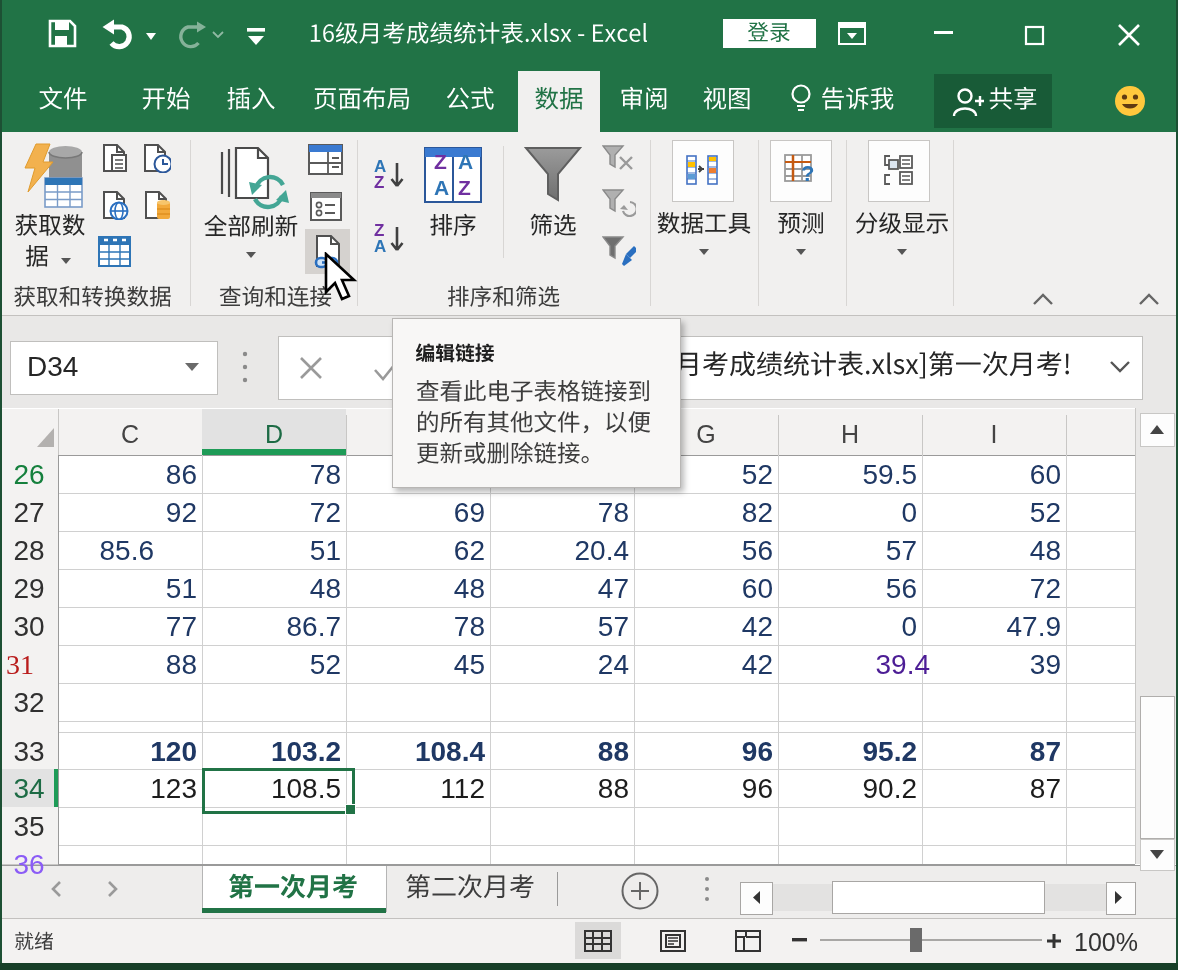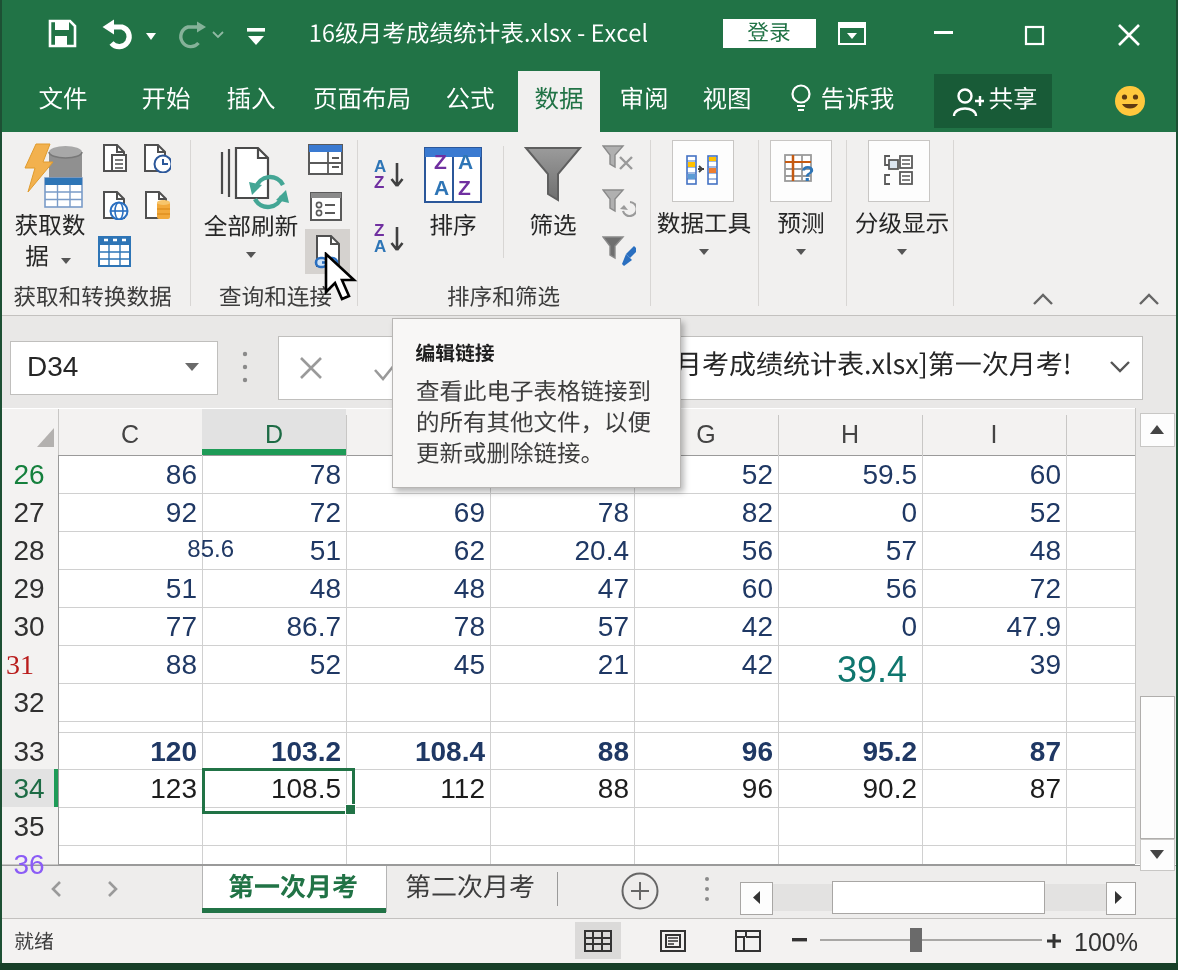--- a/index.html
+++ b/index.html
@@ -439,21 +439,21 @@
 <div style="position:absolute;right:405px;top:459px;font-family:'Liberation Sans',sans-serif;font-size:28px;font-weight:400;color:#1f3864;white-space:nowrap;letter-spacing:0;z-index:4">52</div>
 <div style="position:absolute;right:261px;top:459px;font-family:'Liberation Sans',sans-serif;font-size:28px;font-weight:400;color:#1f3864;white-space:nowrap;letter-spacing:0;z-index:4">59.5</div>
 <div style="position:absolute;right:117px;top:459px;font-family:'Liberation Sans',sans-serif;font-size:28px;font-weight:400;color:#1f3864;white-space:nowrap;letter-spacing:0;z-index:4">60</div>
 <div style="position:absolute;right:981px;top:497px;font-family:'Liberation Sans',sans-serif;font-size:28px;font-weight:400;color:#1f3864;white-space:nowrap;letter-spacing:0;z-index:4">92</div>
 <div style="position:absolute;right:837px;top:497px;font-family:'Liberation Sans',sans-serif;font-size:28px;font-weight:400;color:#1f3864;white-space:nowrap;letter-spacing:0;z-index:4">72</div>
 <div style="position:absolute;right:693px;top:497px;font-family:'Liberation Sans',sans-serif;font-size:28px;font-weight:400;color:#1f3864;white-space:nowrap;letter-spacing:0;z-index:4">69</div>
 <div style="position:absolute;right:549px;top:497px;font-family:'Liberation Sans',sans-serif;font-size:28px;font-weight:400;color:#1f3864;white-space:nowrap;letter-spacing:0;z-index:4">78</div>
 <div style="position:absolute;right:405px;top:497px;font-family:'Liberation Sans',sans-serif;font-size:28px;font-weight:400;color:#1f3864;white-space:nowrap;letter-spacing:0;z-index:4">82</div>
 <div style="position:absolute;right:261px;top:497px;font-family:'Liberation Sans',sans-serif;font-size:28px;font-weight:400;color:#1f3864;white-space:nowrap;letter-spacing:0;z-index:4">0</div>
 <div style="position:absolute;right:117px;top:497px;font-family:'Liberation Sans',sans-serif;font-size:28px;font-weight:400;color:#1f3864;white-space:nowrap;letter-spacing:0;z-index:4">52</div>
-<div style="position:absolute;right:944px;top:535px;font-family:'Liberation Sans',sans-serif;font-size:24px;font-weight:400;color:#1f3864;white-space:nowrap;letter-spacing:0;z-index:4">85.6</div>
+<div style="position:absolute;right:1024px;top:535px;font-family:'Liberation Sans',sans-serif;font-size:28px;font-weight:400;color:#1f3864;white-space:nowrap;letter-spacing:0;z-index:4">85.6</div>
 <div style="position:absolute;right:837px;top:535px;font-family:'Liberation Sans',sans-serif;font-size:28px;font-weight:400;color:#1f3864;white-space:nowrap;letter-spacing:0;z-index:4">51</div>
 <div style="position:absolute;right:693px;top:535px;font-family:'Liberation Sans',sans-serif;font-size:28px;font-weight:400;color:#1f3864;white-space:nowrap;letter-spacing:0;z-index:4">62</div>
 <div style="position:absolute;right:549px;top:535px;font-family:'Liberation Sans',sans-serif;font-size:28px;font-weight:400;color:#1f3864;white-space:nowrap;letter-spacing:0;z-index:4">20.4</div>
 <div style="position:absolute;right:405px;top:535px;font-family:'Liberation Sans',sans-serif;font-size:28px;font-weight:400;color:#1f3864;white-space:nowrap;letter-spacing:0;z-index:4">56</div>
 <div style="position:absolute;right:261px;top:535px;font-family:'Liberation Sans',sans-serif;font-size:28px;font-weight:400;color:#1f3864;white-space:nowrap;letter-spacing:0;z-index:4">57</div>
 <div style="position:absolute;right:117px;top:535px;font-family:'Liberation Sans',sans-serif;font-size:28px;font-weight:400;color:#1f3864;white-space:nowrap;letter-spacing:0;z-index:4">48</div>
 <div style="position:absolute;right:981px;top:573px;font-family:'Liberation Sans',sans-serif;font-size:28px;font-weight:400;color:#1f3864;white-space:nowrap;letter-spacing:0;z-index:4">51</div>
 <div style="position:absolute;right:837px;top:573px;font-family:'Liberation Sans',sans-serif;font-size:28px;font-weight:400;color:#1f3864;white-space:nowrap;letter-spacing:0;z-index:4">48</div>
 <div style="position:absolute;right:693px;top:573px;font-family:'Liberation Sans',sans-serif;font-size:28px;font-weight:400;color:#1f3864;white-space:nowrap;letter-spacing:0;z-index:4">48</div>
 <div style="position:absolute;right:549px;top:573px;font-family:'Liberation Sans',sans-serif;font-size:28px;font-weight:400;color:#1f3864;white-space:nowrap;letter-spacing:0;z-index:4">47</div>
@@ -463,23 +463,23 @@
 <div style="position:absolute;right:981px;top:611px;font-family:'Liberation Sans',sans-serif;font-size:28px;font-weight:400;color:#1f3864;white-space:nowrap;letter-spacing:0;z-index:4">77</div>
 <div style="position:absolute;right:837px;top:611px;font-family:'Liberation Sans',sans-serif;font-size:28px;font-weight:400;color:#1f3864;white-space:nowrap;letter-spacing:0;z-index:4">86.7</div>
 <div style="position:absolute;right:693px;top:611px;font-family:'Liberation Sans',sans-serif;font-size:28px;font-weight:400;color:#1f3864;white-space:nowrap;letter-spacing:0;z-index:4">78</div>
 <div style="position:absolute;right:549px;top:611px;font-family:'Liberation Sans',sans-serif;font-size:28px;font-weight:400;color:#1f3864;white-space:nowrap;letter-spacing:0;z-index:4">57</div>
 <div style="position:absolute;right:405px;top:611px;font-family:'Liberation Sans',sans-serif;font-size:28px;font-weight:400;color:#1f3864;white-space:nowrap;letter-spacing:0;z-index:4">42</div>
 <div style="position:absolute;right:261px;top:611px;font-family:'Liberation Sans',sans-serif;font-size:28px;font-weight:400;color:#1f3864;white-space:nowrap;letter-spacing:0;z-index:4">0</div>
 <div style="position:absolute;right:117px;top:611px;font-family:'Liberation Sans',sans-serif;font-size:28px;font-weight:400;color:#1f3864;white-space:nowrap;letter-spacing:0;z-index:4">47.9</div>
 <div style="position:absolute;right:981px;top:649px;font-family:'Liberation Sans',sans-serif;font-size:28px;font-weight:400;color:#1f3864;white-space:nowrap;letter-spacing:0;z-index:4">88</div>
 <div style="position:absolute;right:837px;top:649px;font-family:'Liberation Sans',sans-serif;font-size:28px;font-weight:400;color:#1f3864;white-space:nowrap;letter-spacing:0;z-index:4">52</div>
 <div style="position:absolute;right:693px;top:649px;font-family:'Liberation Sans',sans-serif;font-size:28px;font-weight:400;color:#1f3864;white-space:nowrap;letter-spacing:0;z-index:4">45</div>
-<div style="position:absolute;right:549px;top:649px;font-family:'Liberation Sans',sans-serif;font-size:28px;font-weight:400;color:#1f3864;white-space:nowrap;letter-spacing:0;z-index:4">21</div>
+<div style="position:absolute;right:549px;top:649px;font-family:'Liberation Sans',sans-serif;font-size:28px;font-weight:400;color:#1f3864;white-space:nowrap;letter-spacing:0;z-index:4">24</div>
 <div style="position:absolute;right:405px;top:649px;font-family:'Liberation Sans',sans-serif;font-size:28px;font-weight:400;color:#1f3864;white-space:nowrap;letter-spacing:0;z-index:4">42</div>
-<div style="position:absolute;right:271px;top:649px;font-family:'Liberation Sans',sans-serif;font-size:36px;font-weight:400;color:#0f766e;white-space:nowrap;letter-spacing:0;z-index:4">39.4</div>
+<div style="position:absolute;right:248px;top:649px;font-family:'Liberation Sans',sans-serif;font-size:28px;font-weight:400;color:#4c1d95;white-space:nowrap;letter-spacing:0;z-index:4">39.4</div>
 <div style="position:absolute;right:117px;top:649px;font-family:'Liberation Sans',sans-serif;font-size:28px;font-weight:400;color:#1f3864;white-space:nowrap;letter-spacing:0;z-index:4">39</div>
 <div style="position:absolute;right:981px;top:736px;font-family:'Liberation Sans',sans-serif;font-size:28px;font-weight:700;color:#1f3864;white-space:nowrap;letter-spacing:0;z-index:4">120</div>
 <div style="position:absolute;right:837px;top:736px;font-family:'Liberation Sans',sans-serif;font-size:28px;font-weight:700;color:#1f3864;white-space:nowrap;letter-spacing:0;z-index:4">103.2</div>
 <div style="position:absolute;right:693px;top:736px;font-family:'Liberation Sans',sans-serif;font-size:28px;font-weight:700;color:#1f3864;white-space:nowrap;letter-spacing:0;z-index:4">108.4</div>
 <div style="position:absolute;right:549px;top:736px;font-family:'Liberation Sans',sans-serif;font-size:28px;font-weight:700;color:#1f3864;white-space:nowrap;letter-spacing:0;z-index:4">88</div>
 <div style="position:absolute;right:405px;top:736px;font-family:'Liberation Sans',sans-serif;font-size:28px;font-weight:700;color:#1f3864;white-space:nowrap;letter-spacing:0;z-index:4">96</div>
 <div style="position:absolute;right:261px;top:736px;font-family:'Liberation Sans',sans-serif;font-size:28px;font-weight:700;color:#1f3864;white-space:nowrap;letter-spacing:0;z-index:4">95.2</div>
 <div style="position:absolute;right:117px;top:736px;font-family:'Liberation Sans',sans-serif;font-size:28px;font-weight:700;color:#1f3864;white-space:nowrap;letter-spacing:0;z-index:4">87</div>
 <div style="position:absolute;right:981px;top:773px;font-family:'Liberation Sans',sans-serif;font-size:28px;font-weight:400;color:#1c1c1c;white-space:nowrap;letter-spacing:0;z-index:4">123</div>
 <div style="position:absolute;right:837px;top:773px;font-family:'Liberation Sans',sans-serif;font-size:28px;font-weight:400;color:#1c1c1c;white-space:nowrap;letter-spacing:0;z-index:4">108.5</div>

